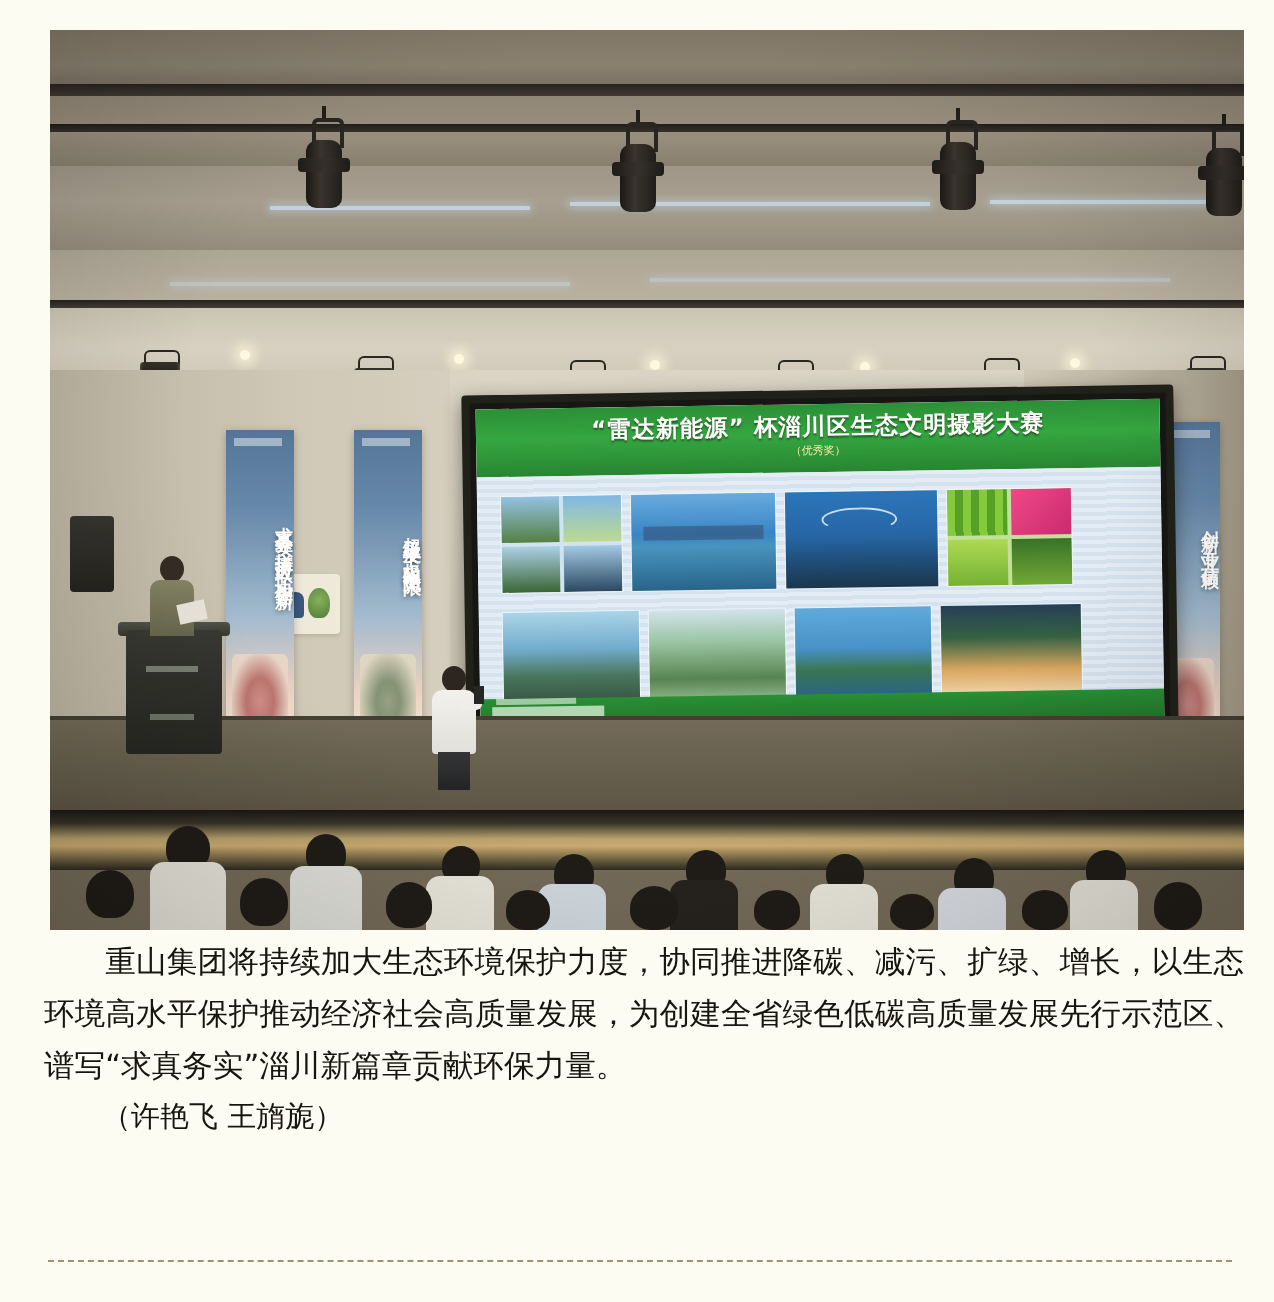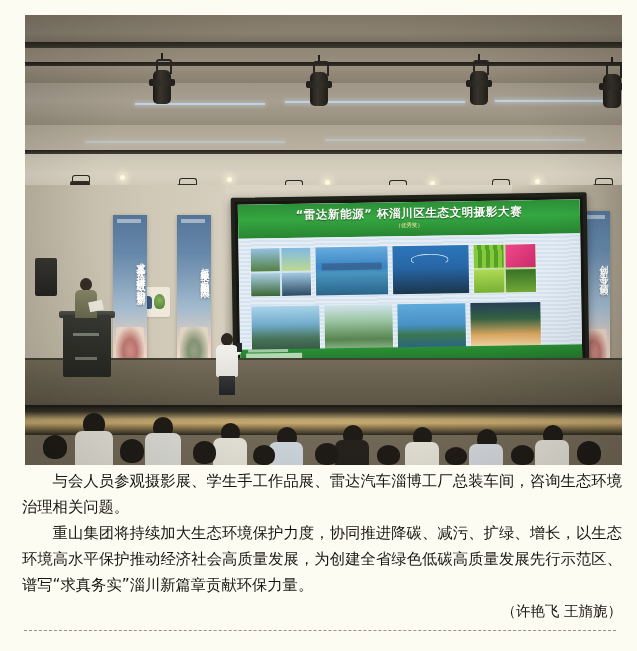--- a/index.html
+++ b/index.html
@@ -168,21 +168,21 @@
   .warm{position:absolute;inset:0;pointer-events:none;background:rgba(255,240,205,.055);}
 
   
   .article{
     position:absolute;left:22px;top:468px;width:600px;
     font-family:"DejaVu Sans","Liberation Sans",sans-serif;
     color:#17150f;font-size:15.3px;line-height:26px;
     text-align:justify;text-justify:inter-character;
   }
   .article p{margin:0;text-indent:2em;}
-  .byline{margin-top:2px;text-align:right;text-indent:0;font-size:14.5px;}
+  .byline{margin-top:2px;text-align:left;text-indent:0;font-size:14.5px;}
   .rule{position:absolute;left:24px;top:630px;width:592px;height:0;
     border-top:1.4px dashed #9a9477;}
 </style>
 </head>
 <body>
 
 <div class="photo-wrap">
   <div class="photo">
 
     <div class="ceil-slab"></div>
@@ -382,18 +382,17 @@
       <div class="head" style="left:486px;top:40px;width:23px;height:20px;"></div>
       <div class="head" style="left:552px;top:36px;width:24px;height:24px;"></div>
     </div>
 
     <div class="warm"></div>
     <div class="vig"></div>
   </div>
 </div>
 
 <div class="article">
-  <p>与会人员参观摄影展、学生手工作品展、雷达汽车淄博工厂总装车间，咨询生态环境治理相关问题。</p>
   <p>重山集团将持续加大生态环境保护力度，协同推进降碳、减污、扩绿、增长，以生态环境高水平保护推动经济社会高质量发展，为创建全省绿色低碳高质量发展先行示范区、谱写“求真务实”淄川新篇章贡献环保力量。</p>
   <p class="byline">（许艳飞 王旓旎）</p>
 </div>
 
 <div class="rule"></div>
 
 </body></html>

